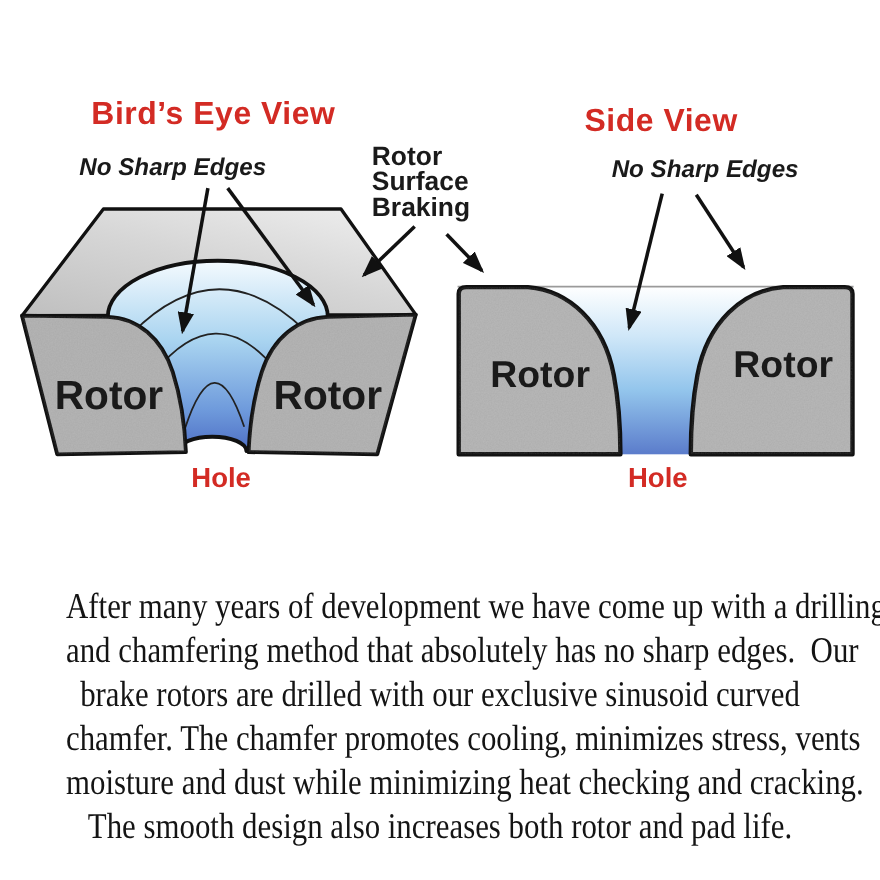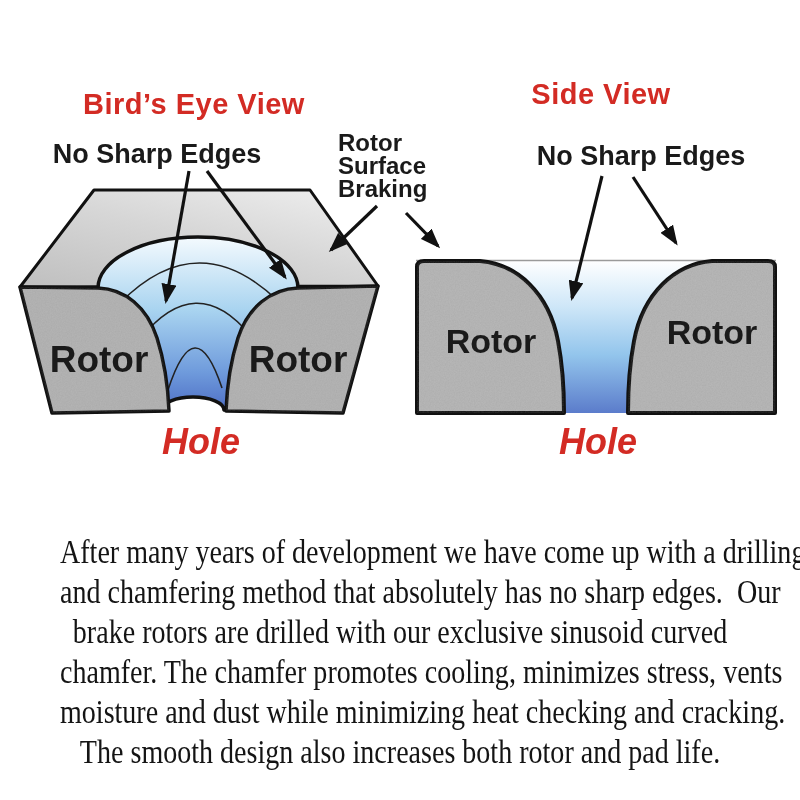--- a/index.html
+++ b/index.html
@@ -3,32 +3,32 @@
 <meta charset="utf-8">
 <style>
   html,body{margin:0;padding:0;background:#fff;}
   .canvas{position:relative;width:800px;height:800px;background:#ffffff;overflow:hidden;
           font-family:"Liberation Sans",sans-serif;}
   .art{position:absolute;left:0;top:0;width:800px;height:800px;}
   .label{position:absolute;text-align:center;color:#1a1a1a;font-weight:bold;white-space:nowrap;}
   .red{color:#d32b24;}
   .ttl{font-size:29px;letter-spacing:.5px;}
   .ttl-bev{left:59px;top:88px;width:270px;}
-  .ttl-sv{left:466px;top:78px;width:270px;}
-  .nse{font-size:27px;}
+  .ttl-sv{left:466px;top:94px;width:270px;}
+  .nse{font-size:22px;font-style:italic;}
   .nse-l{left:22px;top:139px;width:270px;}
   .nse-r{left:506px;top:141px;width:270px;}
   .rbs{left:338px;top:131px;width:140px;text-align:left;font-size:24px;line-height:23px;}
   .rotor{font-size:37px;letter-spacing:0px;}
   .rotor-bev-l{left:44px;top:339px;width:110px;}
   .rotor-bev-r{left:243px;top:339px;width:110px;}
   .rotor-sv{font-size:34px;}
   .rotor-sv-l{left:436px;top:322px;width:110px;}
   .rotor-sv-r{left:657px;top:313px;width:110px;}
-  .hole{font-size:36px;font-style:italic;}
+  .hole{font-size:25px;}
   .hole-l{left:151px;top:421px;width:100px;}
   .hole-r{left:548px;top:421px;width:100px;}
   .para{position:absolute;left:0;top:532px;width:800px;text-align:center;color:#141414;
         font-family:"Liberation Serif",serif;font-size:33px;line-height:40px;
         transform:scaleX(.85);transform-origin:50% 0;}
   .para div{white-space:pre;height:40px;}
 </style>
 </head>
 <body>
 

